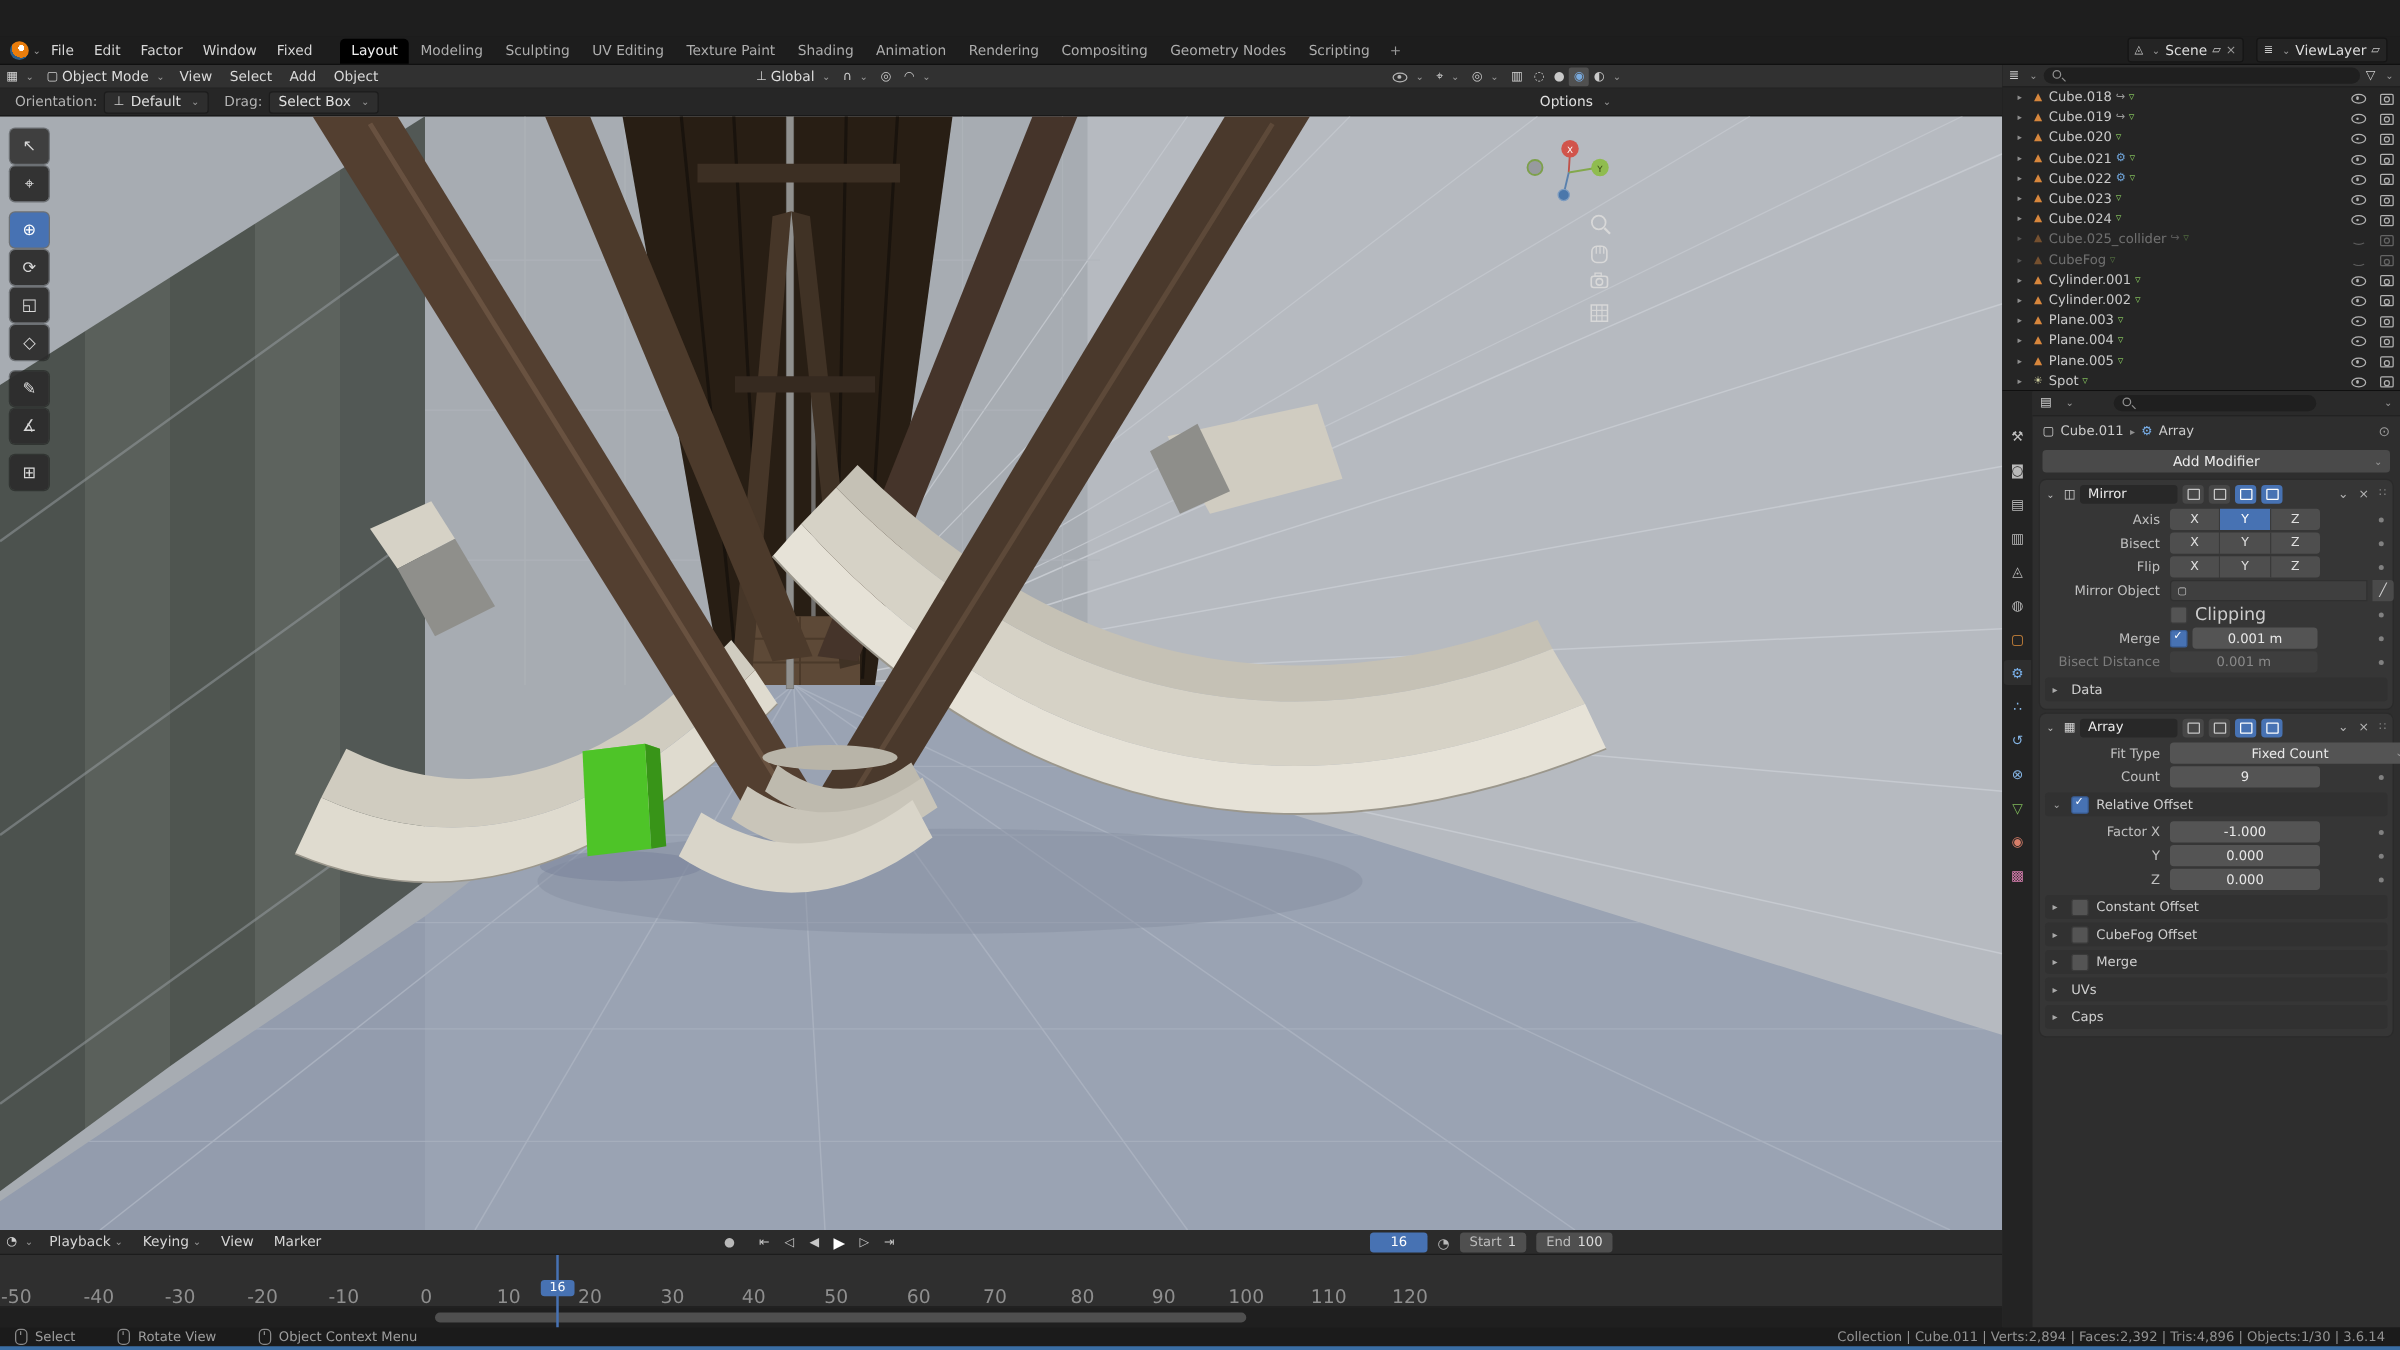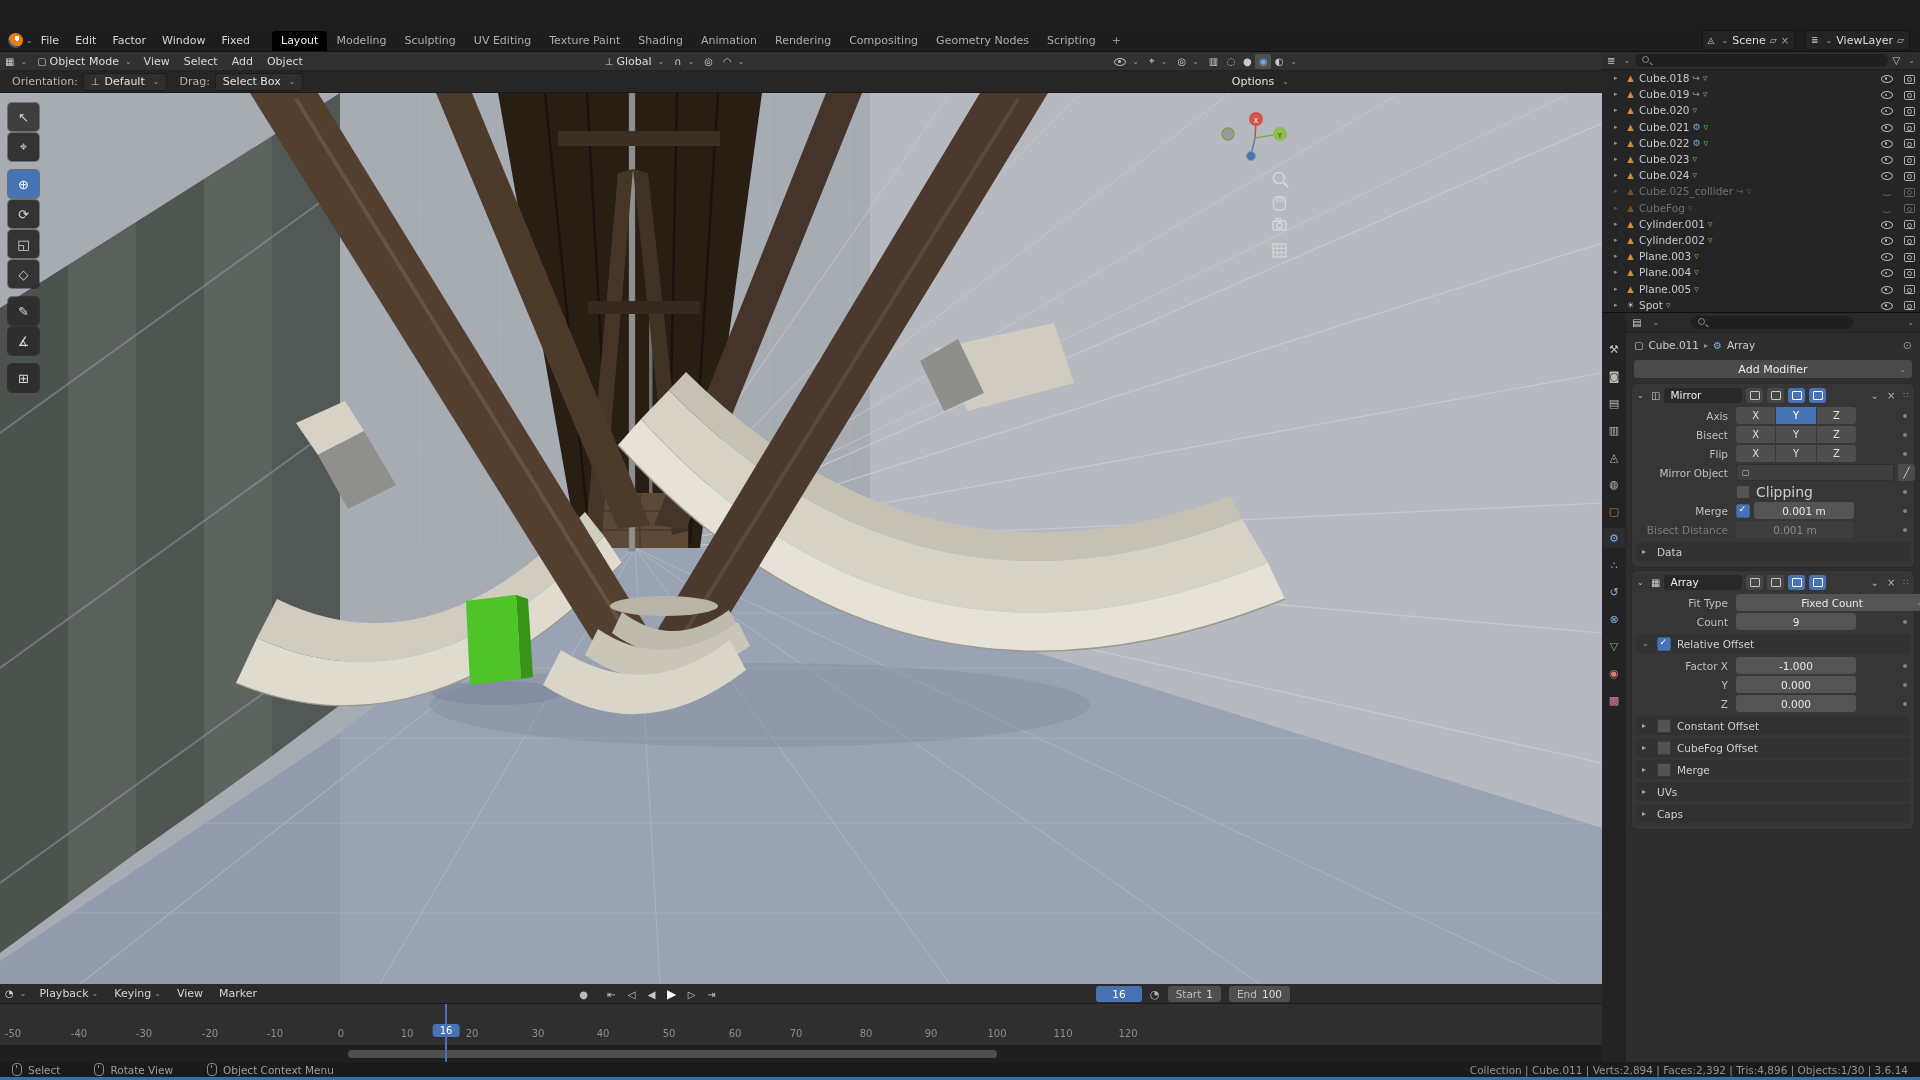--- a/index.html
+++ b/index.html
@@ -142,21 +142,21 @@
   .transport{position:absolute;left:575px;top:0;height:20px;display:flex;align-items:center;gap:3px}
   .tbtn{width:17px;height:16px;display:flex;align-items:center;justify-content:center;color:#c7c7c7;font-size:10px;border-radius:2px}
   .tbtn.play{color:#fff;font-size:12px}
   .tbtn.rec{color:#b9b9b9;margin-right:8px}
   #tl-fields{position:absolute;right:312px;top:2px;display:flex;align-items:center;gap:8px}
   .ffield{width:46px;height:16px;background:#4772b3;border-radius:3px;display:flex;align-items:center;justify-content:center;color:#fff;font-size:10.5px}
   .sfield{height:16px;background:#4f4f4f;border-radius:3px;display:flex;align-items:center;justify-content:center;gap:5px;padding:0 8px;font-size:10.5px}
   .sfield span:first-child{color:#bdbdbd}
   .clkico{color:#b9b9b9;font-size:11px}
   #tl-ruler{position:absolute;left:0;top:20px;width:100%;height:42px;background:#2f2f2f;border-bottom:1px solid #1e1e1e;box-sizing:border-box}
-  .tick{position:absolute;top:24px;transform:translateX(-50%);color:#8f8f8f;font-size:10px}
+  .tick{position:absolute;top:24px;transform:translateX(-50%);color:#8f8f8f;font-size:15px}
   #tl-track{position:absolute;left:0;top:62px;width:100%;height:16px;background:#1f1f1f}
   #tl-scroll{position:absolute;left:348px;top:4px;width:649px;height:8px;background:#4f4f4f;border-radius:4px}
   #frame-line{position:absolute;left:445px;top:20px;width:2px;height:58px;background:#4772b3}
   #frame-tag{position:absolute;left:446px;top:40px;transform:translateX(-50%);background:#4772b3;color:#fff;
              border-radius:3px;padding:1px 7px;font-size:10px}
 
   
   #status{left:0;top:1062px;width:1920px;height:15px;background:#1b1b1b;display:flex;align-items:center;padding:0 12px;gap:34px;box-sizing:border-box;font-size:10.5px;color:#9e9e9e}
   .hint{display:flex;align-items:center;gap:6px}
   .mouseico{width:8px;height:11px;border:1px solid #8a8a8a;border-radius:4px;position:relative}

